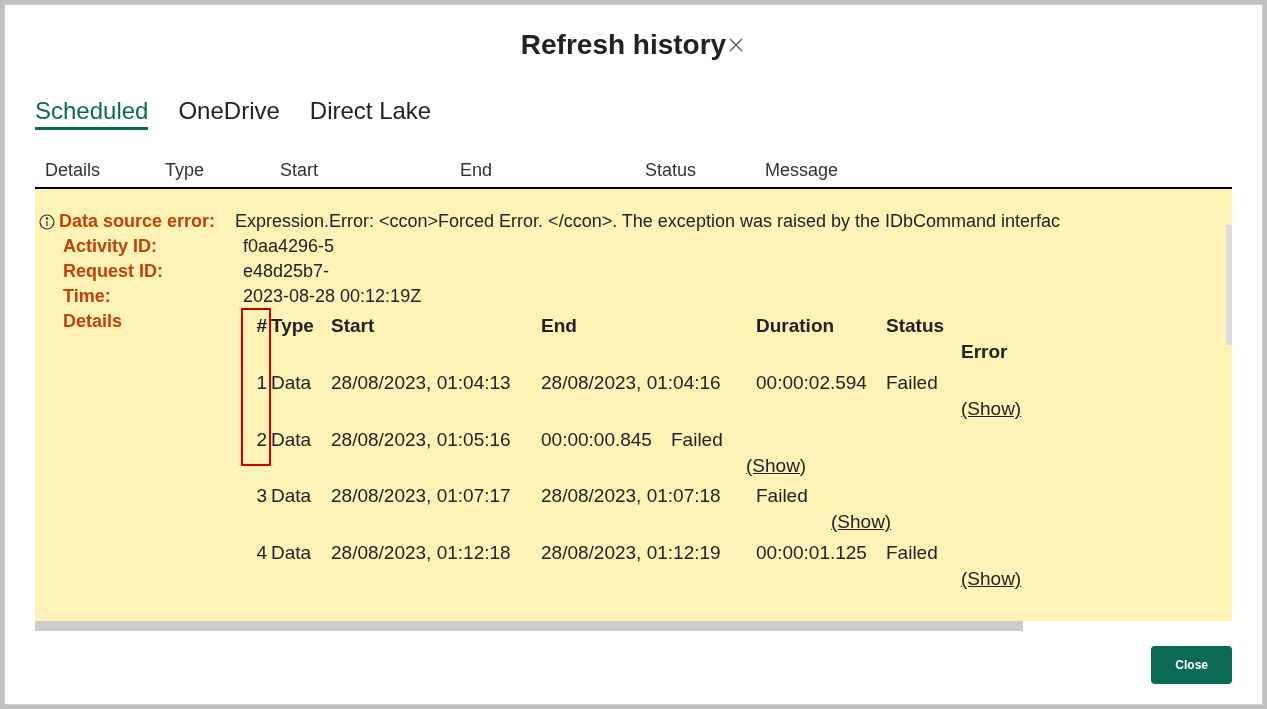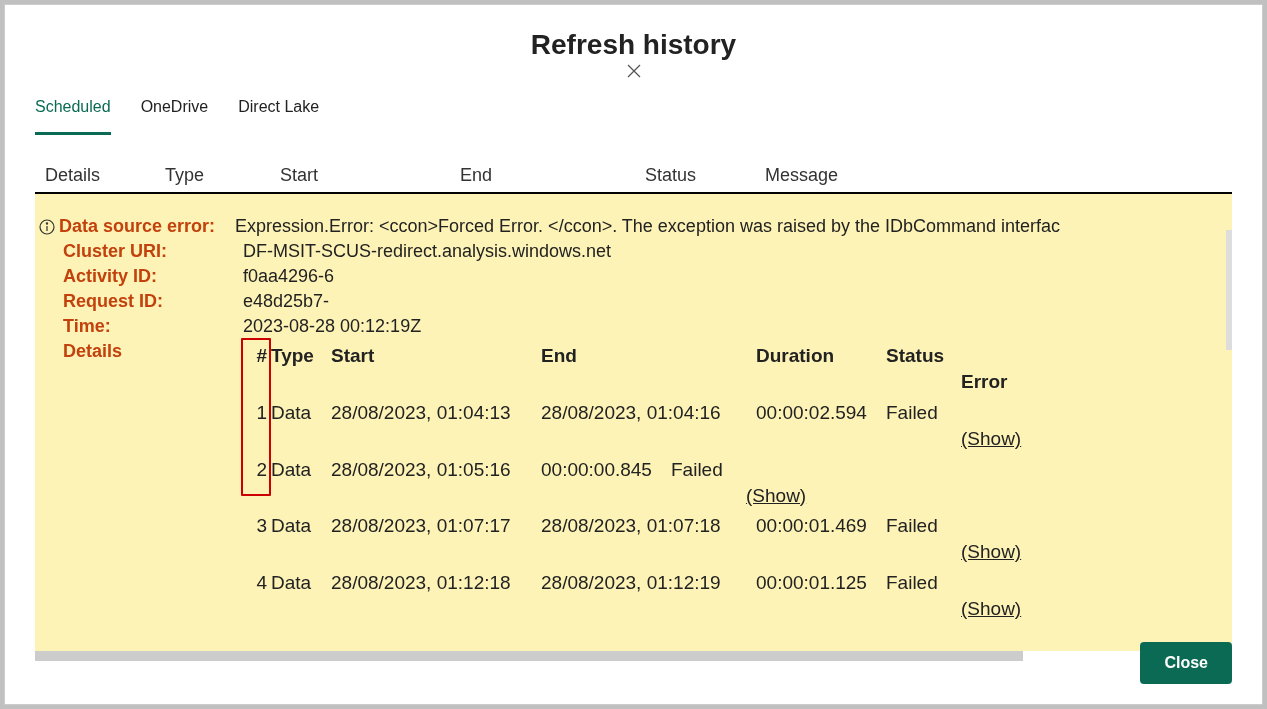--- a/index.html
+++ b/index.html
@@ -16,43 +16,42 @@
     width: 100%;
     height: 701px;
     padding: 24px 30px 20px 30px;
     position: relative;
     border: 1px solid #ccc;
   }
   .dialog-header {
     display: flex;
     align-items: center;
     justify-content: center;
-    margin-bottom: 17px;
-    flex-direction: column;
+    margin-bottom: 36px;
   }
   .dialog-title {
     font-size: 28px;
     font-weight: 600;
     color: #222;
   }
   .close-icon {
     cursor: pointer;
     width: 20px; height: 20px;
     display: flex; align-items: center; justify-content: center;
   }
   .close-icon svg { stroke: #555; }
   .tabs {
     display: flex;
     gap: 30px;
     margin-bottom: 30px;
   }
   .tab {
-    font-size: 16px;
-    color: #222;
-    padding-bottom: 16px;
+    font-size: 24px;
+    color: #222;
+    padding-bottom: 2px;
     cursor: pointer;
   }
   .tab.active {
     color: #0b6a54;
     border-bottom: 3px solid #0b6a54;
     font-weight: 400;
   }
   .outer-cols {
     display: flex;
     gap: 0;
@@ -139,21 +138,21 @@
   }
   .footer {
     position: absolute;
     bottom: 20px;
     right: 30px;
   }
   .close-btn {
     background: #0b6a54;
     color: #fff;
     border: none;
-    font-size: 16px;
+    font-size: 12px;
     font-weight: 600;
     padding: 12px 24px;
     border-radius: 4px;
     cursor: pointer;
   }
 </style>
 </head>
 <body>
 
 <div class="dialog">
@@ -191,26 +190,22 @@
         <svg width="16" height="16" viewBox="0 0 16 16" fill="none" stroke-width="1.2">
           <circle cx="8" cy="8" r="7"></circle>
           <line x1="8" y1="7" x2="8" y2="12"></line>
           <circle cx="8" cy="4.5" r="0.6" fill="#333"></circle>
         </svg>
       </span>
       <div class="kv-label" style="width:176px;">Data source error:</div>
       <div class="kv-value">Expression.Error: &lt;ccon&gt;Forced Error. &lt;/ccon&gt;. The exception was raised by the IDbCommand interfac</div>
     </div>
     <div class="kv-row">
-      <div class="kv-label">Cluster URI:</div>
-      <div class="kv-value">DF-MSIT-SCUS-redirect.analysis.windows.net</div>
-    </div>
-    <div class="kv-row">
       <div class="kv-label">Activity ID:</div>
-      <div class="kv-value">f0aa4296-6</div>
+      <div class="kv-value">f0aa4296-5</div>
     </div>
     <div class="kv-row">
       <div class="kv-label">Request ID:</div>
       <div class="kv-value">e48d25b7-</div>
     </div>
     <div class="kv-row">
       <div class="kv-label">Time:</div>
       <div class="kv-value">2023-08-28 00:12:19Z</div>
     </div>
 
@@ -243,21 +238,20 @@
           <div class="col-start">28/08/2023, 01:05:16</div>
           <div class="col-dur">00:00:00.845</div>
           <div class="col-status">Failed</div>
           <div class="col-error show-link">(Show)</div>
         </div>
         <div class="dtable-row">
           <div class="col-num">3</div>
           <div class="col-type">Data</div>
           <div class="col-start">28/08/2023, 01:07:17</div>
           <div class="col-end">28/08/2023, 01:07:18</div>
-          <div class="col-dur">00:00:01.469</div>
           <div class="col-status">Failed</div>
           <div class="col-error show-link">(Show)</div>
         </div>
         <div class="dtable-row">
           <div class="col-num">4</div>
           <div class="col-type">Data</div>
           <div class="col-start">28/08/2023, 01:12:18</div>
           <div class="col-end">28/08/2023, 01:12:19</div>
           <div class="col-dur">00:00:01.125</div>
           <div class="col-status">Failed</div>

